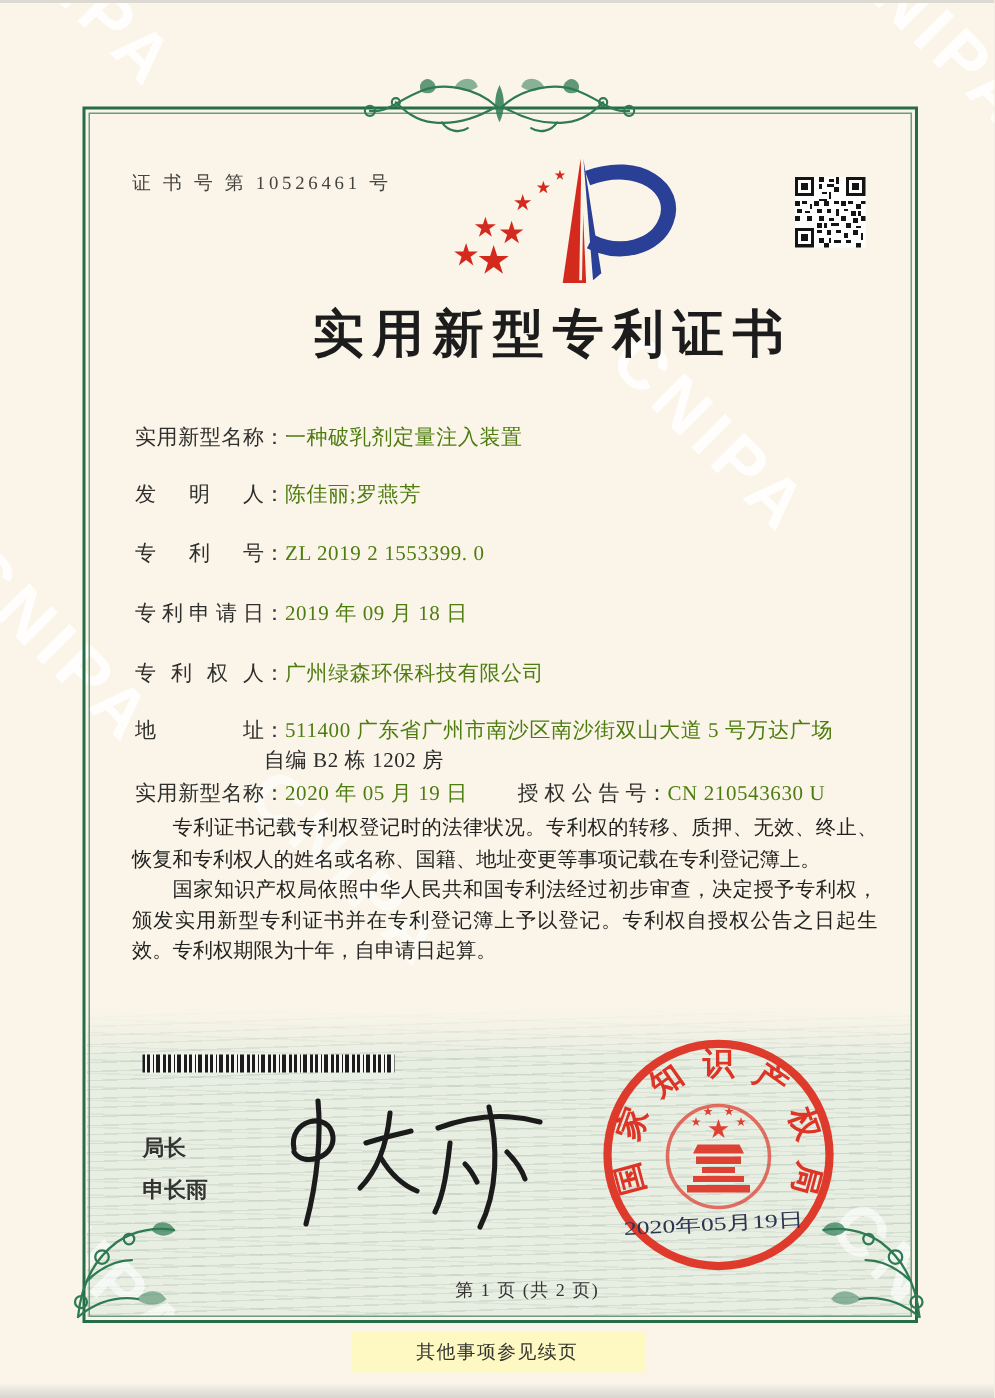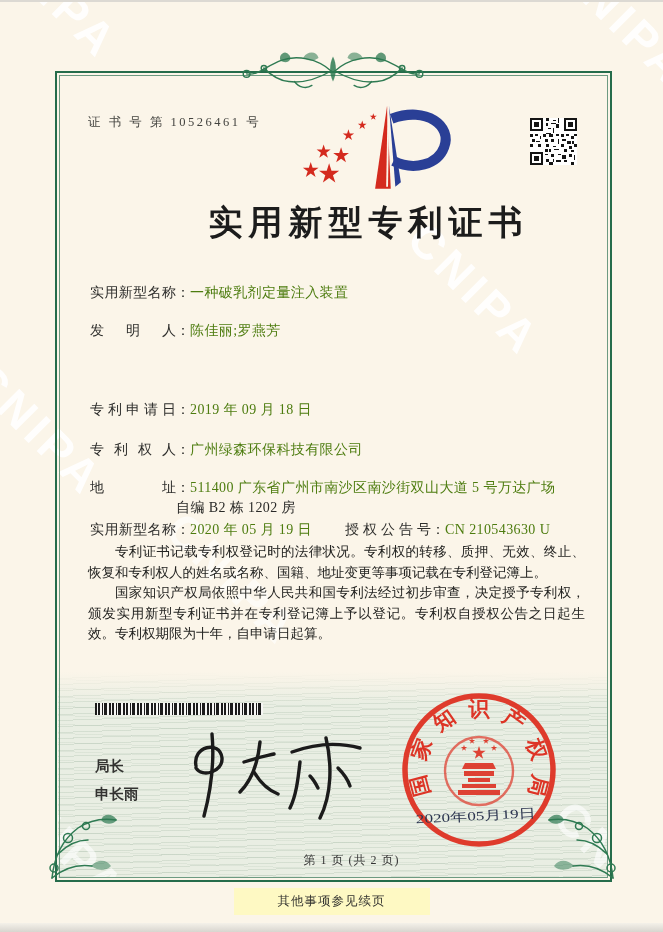--- a/index.html
+++ b/index.html
@@ -183,20 +183,23 @@
   </svg>
 
   <div class="title">实用新型专利证书</div>
 
   <div class="field-row r1">
     <span class="flbl">实用新型名称</span><span class="fcolon">：</span><span class="fval">一种破乳剂定量注入装置</span>
   </div>
   <div class="field-row r2">
     <span class="flbl">发明人</span><span class="fcolon">：</span><span class="fval">陈佳丽;罗燕芳</span>
   </div>
+  <div class="field-row r3">
+    <span class="flbl">专利号</span><span class="fcolon">：</span><span class="fval">ZL 2019 2 1553399. 0</span>
+  </div>
   <div class="field-row r4">
     <span class="flbl">专利申请日</span><span class="fcolon">：</span><span class="fval">2019 年 09 月 18 日</span>
   </div>
   <div class="field-row r5">
     <span class="flbl">专利权人</span><span class="fcolon">：</span><span class="fval">广州绿森环保科技有限公司</span>
   </div>
   <div class="field-row r6">
     <div>
       <span class="flbl">地址</span><span class="fcolon">：</span><span class="fval">511400 广东省广州市南沙区南沙街双山大道 5 号万达广场</span>
     </div>

